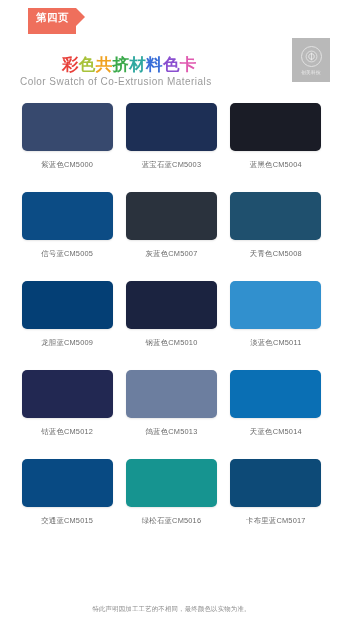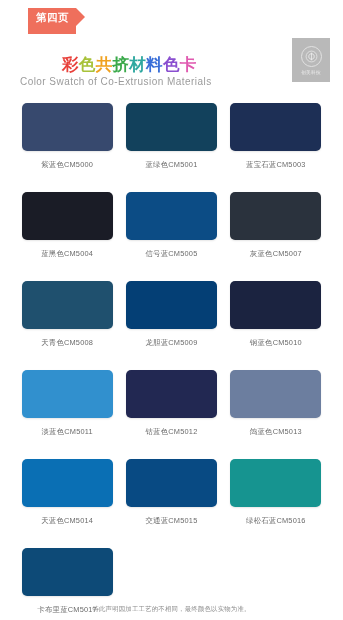--- a/index.html
+++ b/index.html
@@ -170,24 +170,20 @@
     <div class="logo-text">创美科技</div>
   </div>
 </div>
 
 <div class="grid">
     <div class="cell">
       <div class="chip" style="background: rgb(55, 73, 110);"></div>
       <div class="chip-label">紫蓝色CM5000</div>
     </div>
     <div class="cell">
-      <div class="chip" style="background: rgb(18, 65, 92);"></div>
-      <div class="chip-label">蓝绿色CM5001</div>
-    </div>
-    <div class="cell">
       <div class="chip" style="background: rgb(29, 47, 85);"></div>
       <div class="chip-label">蓝宝石蓝CM5003</div>
     </div>
     <div class="cell">
       <div class="chip" style="background: rgb(26, 28, 38);"></div>
       <div class="chip-label">蓝黑色CM5004</div>
     </div>
     <div class="cell">
       <div class="chip" style="background: rgb(12, 76, 133);"></div>
       <div class="chip-label">信号蓝CM5005</div>

